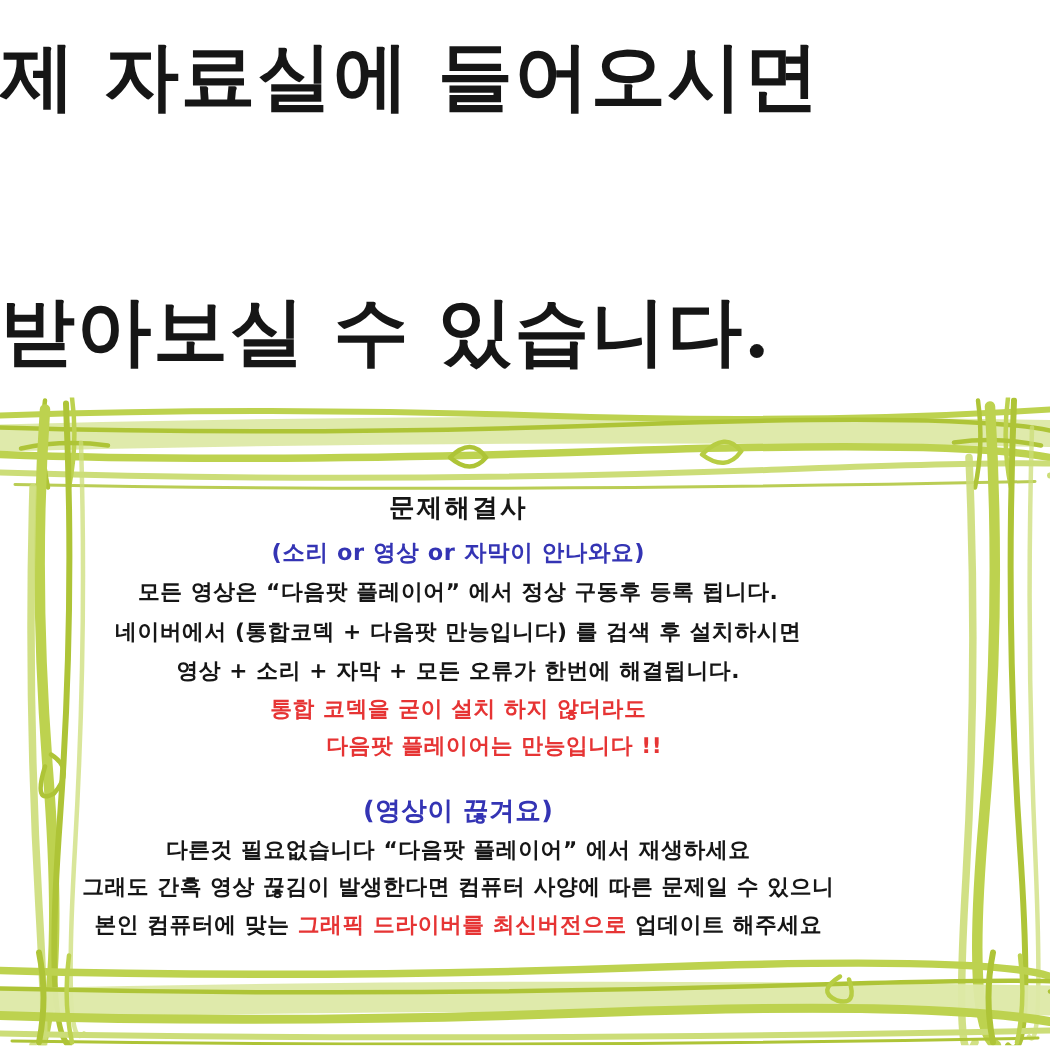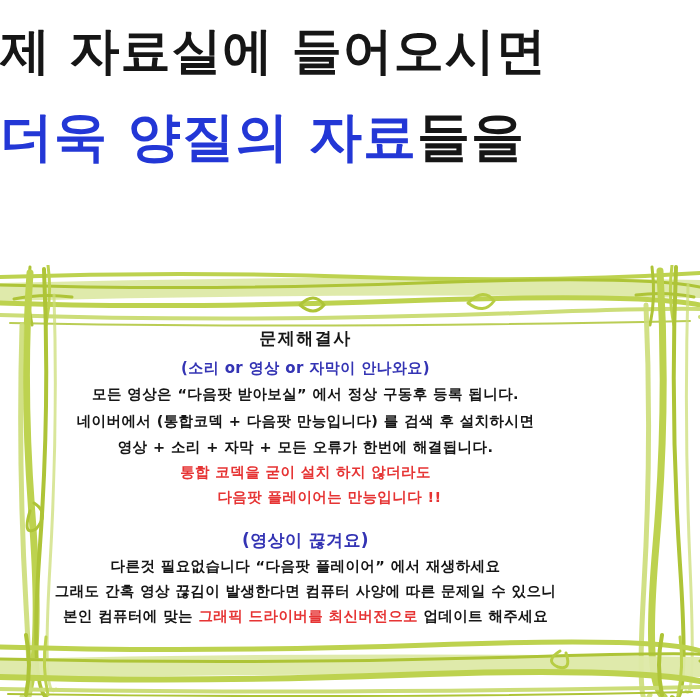--- a/index.html
+++ b/index.html
@@ -52,23 +52,21 @@
   .n-l6     { top:342px; font-size:14.5px; color:var(--text-black, #1b1b1b); }
   .inline-warning { color:var(--warning-red, #e63434); }
 </style>
 </head>
 <body style="--banner-blue: #2337d6; --heading-blue: #3434b4; --warning-red: #e63434; --frame-green: #b7cd43; --text-black: #161616;">
 
 <div class="canvas">
 
   <div class="top-banner">
     <div class="banner-line banner-line-1">제 자료실에 들어오시면</div>
-    <div class="banner-line banner-line-2">
-      <span class="banner-highlight">더욱 양질의 자료</span><span>들을</span>
-    </div>
+    <div class="banner-line banner-line-3">받아보실 수 있습니다.</div>
   </div>
 
   <div class="frame-area">
 
     <svg class="sketch-svg" viewBox="0 0 700 432" fill="none" stroke-linecap="round">
 
       <path d="M0,27 Q350,18 700,24" stroke="#dde9a6" stroke-width="18" opacity="0.95"></path>
       <path d="M0,12 Q180,6 360,12 T700,8" stroke="#bdd24f" stroke-width="4"></path>
       <path d="M0,20 Q200,26 420,18 T700,22" stroke="#aec437" stroke-width="3"></path>
       <path d="M0,38 Q160,44 400,36 T700,40" stroke="#bdd24f" stroke-width="5"></path>
@@ -107,21 +105,21 @@
       <path d="M26,370 q6,30 0,60" stroke="#aec437" stroke-width="4"></path>
       <path d="M46,372 q-4,30 2,58" stroke="#bdd24f" stroke-width="3"></path>
       <path d="M662,370 q-6,30 0,60" stroke="#aec437" stroke-width="4"></path>
       <path d="M680,372 q4,30 -2,58" stroke="#bdd24f" stroke-width="3"></path>
     </svg>
 
     <div class="notice">
       <div class="n-row n-title">문제해결사</div>
 
       <div class="n-row n-h1">(소리 or 영상 or 자막이 안나와요)</div>
-      <div class="n-row n-l1">모든 영상은 “다음팟 받아보실” 에서 정상 구동후 등록 됩니다.</div>
+      <div class="n-row n-l1">모든 영상은 “다음팟 플레이어” 에서 정상 구동후 등록 됩니다.</div>
       <div class="n-row n-l2">네이버에서 (통합코덱 + 다음팟 만능입니다) 를 검색 후 설치하시면</div>
       <div class="n-row n-r1">통합 코덱을 굳이 설치 하지 않더라도</div>
       <div class="n-row n-l3">영상 + 소리 + 자막 + 모든 오류가 한번에 해결됩니다.</div>
       <div class="n-row n-r2">다음팟 플레이어는 만능입니다 !!</div>
 
       <div class="n-row n-h2">(영상이 끊겨요)</div>
       <div class="n-row n-l5">그래도 간혹 영상 끊김이 발생한다면 컴퓨터 사양에 따른 문제일 수 있으니</div>
       <div class="n-row n-l4">다른것 필요없습니다 “다음팟 플레이어” 에서 재생하세요</div>
       <div class="n-row n-l6">
         <span>본인 컴퓨터에 맞는 </span><span class="inline-warning">그래픽 드라이버를 최신버전으로</span><span> 업데이트 해주세요</span>

